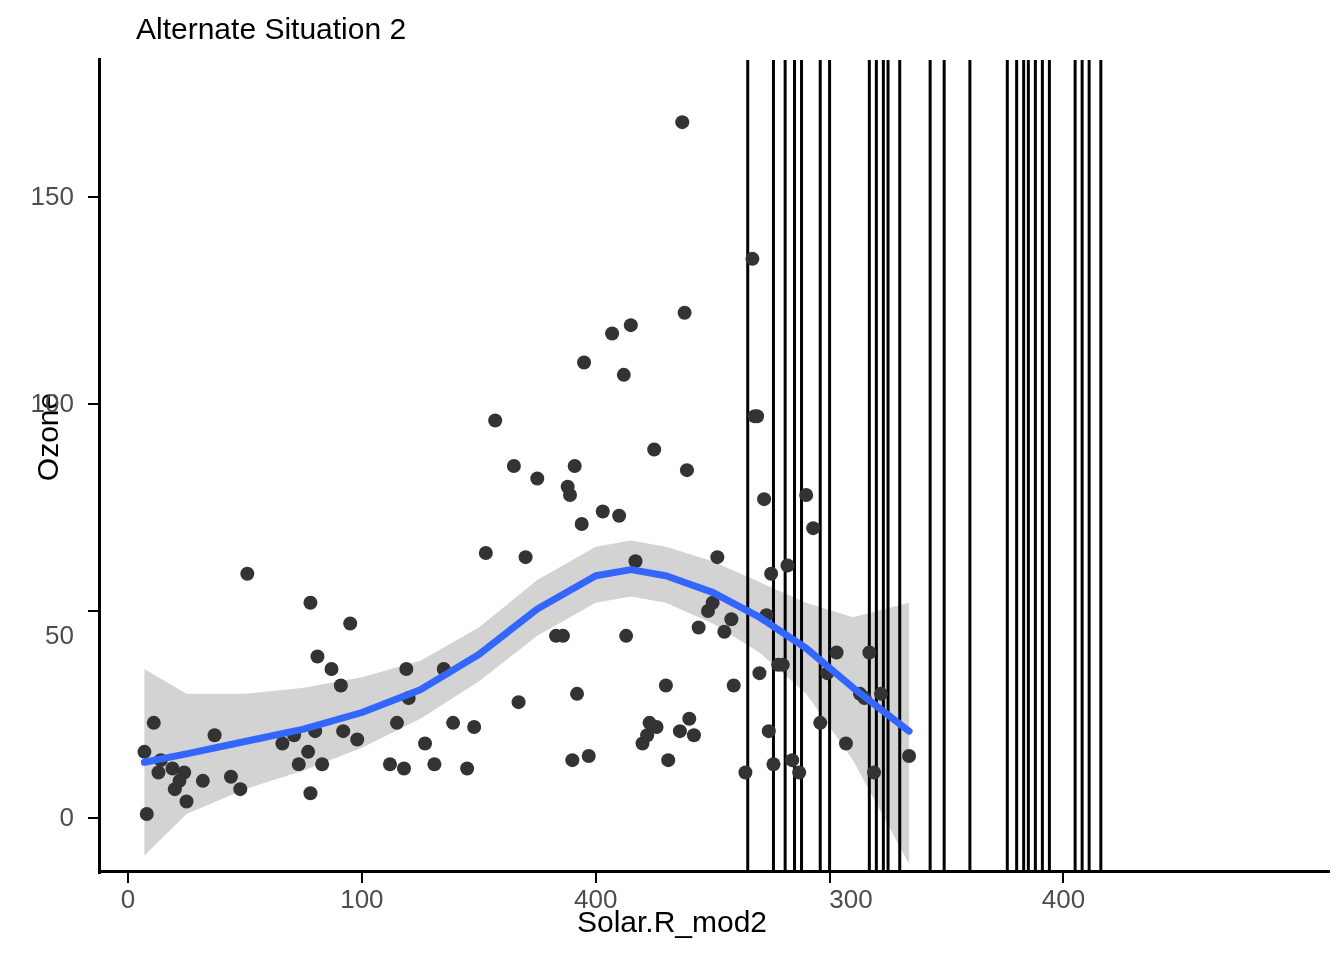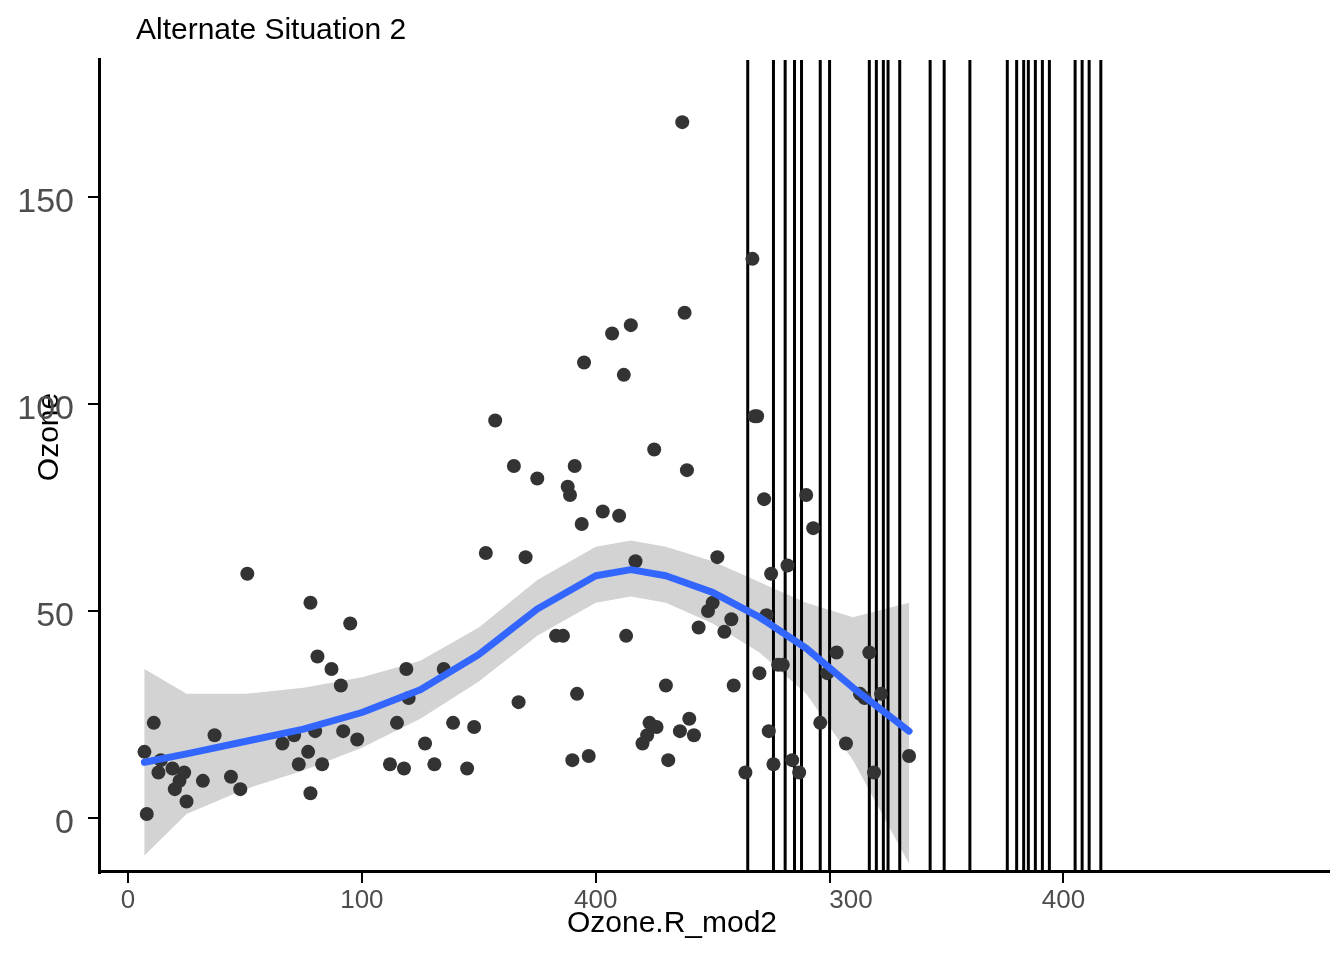--- a/index.html
+++ b/index.html
@@ -56,42 +56,42 @@
   #x-axis-line{left:98px;top:870px;width:1232px;height:3px;}
 
   .tick-mark{position:absolute;background:#000000;}
   .ytick-mark{left:88px;width:11px;height:2px;}
   .xtick-mark{top:872px;width:2px;height:11px;}
 
   .ytick-label{
     position:absolute;
     right:1270px;
     text-align:right;
-    font-size:34px;
+    font-size:26px;
     color:#4d4d4d;
     white-space:nowrap;
   }
   .xtick-label{
     position:absolute;
     top:884px;
     transform:translateX(-50%);
     font-size:26px;
     color:#4d4d4d;
     white-space:nowrap;
   }
 </style>
 </head>
 <body>
 
 <div id="root">
 
   <div id="plot-title">Alternate Situation 2</div>
 
   <div id="y-axis-title">Ozone</div>
-  <div id="x-axis-title">Ozone.R_mod2</div>
+  <div id="x-axis-title">Solar.R_mod2</div>
 
   <div id="panel">
     <svg id="plot-svg" width="1230" height="812">
       <g id="ribbon-group">
           <path d="M44.4296577946768,609 L86.52091254752852,633.8571428571429 L144.9809885931559,633.8571428571429 L203.44106463878327,627.6428571428571 L261.9011406844106,617.2857142857143 L320.36121673003805,600.7142857142857 L378.8212927756654,567.5714285714286 L437.28136882129274,519.9285714285714 L495.7414448669202,486.78571428571433 L530.8174904942966,480.57142857142856 L565.893536121673,486.78571428571433 L612.6615969581749,501.2857142857143 L659.4296577946768,522 L706.1977186311788,542.7142857142858 L752.9657794676806,557.2142857142858 L809.0874524714828,542.7142857142858 L809.0874524714828,803.7142857142857 L752.9657794676806,700.1428571428571 L706.1977186311788,633.8571428571429 L659.4296577946768,592.4285714285714 L612.6615969581749,563.4285714285714 L565.893536121673,542.7142857142858 L530.8174904942966,536.5 L495.7414448669202,542.7142857142858 L437.28136882129274,575.8571428571429 L378.8212927756654,621.4285714285714 L320.36121673003805,658.7142857142858 L261.9011406844106,687.7142857142857 L203.44106463878327,710.5 L144.9809885931559,729.1428571428571 L86.52091254752852,754 L44.4296577946768,795.4285714285714 Z" fill="#d3d3d3" stroke="none"></path>
         </g>
       <g id="vlines-group">
           <line x1="647.7376425855514" y1="0" x2="647.7376425855514" y2="812" stroke="#000000" stroke-width="3"></line>
           <line x1="673.4600760456274" y1="0" x2="673.4600760456274" y2="812" stroke="#000000" stroke-width="3"></line>
           <line x1="685.1520912547529" y1="0" x2="685.1520912547529" y2="812" stroke="#000000" stroke-width="3"></line>
@@ -237,21 +237,21 @@
     </svg>
   </div>
 
   <div class="axis-line" id="y-axis-line"></div>
   <div class="axis-line" id="x-axis-line"></div>
 
   <div id="y-ticks">
       <div class="tick-mark ytick-mark" style="top: 817.143px;"></div>
       <div class="ytick-label" style="top: 802.143px;">0</div>
       <div class="tick-mark ytick-mark" style="top: 610px;"></div>
-      <div class="ytick-label" style="top: 595px;">50</div>
+      <div class="ytick-label" style="top: 620px;">50</div>
       <div class="tick-mark ytick-mark" style="top: 402.857px;"></div>
       <div class="ytick-label" style="top: 387.857px;">100</div>
       <div class="tick-mark ytick-mark" style="top: 195.714px;"></div>
       <div class="ytick-label" style="top: 180.714px;">150</div>
     </div>
   <div id="x-ticks">
       <div class="tick-mark xtick-mark" style="left: 127.061px;"></div>
       <div class="xtick-label" style="left: 128.061px;">0</div>
       <div class="tick-mark xtick-mark" style="left: 360.901px;"></div>
       <div class="xtick-label" style="left: 361.901px;">100</div>

